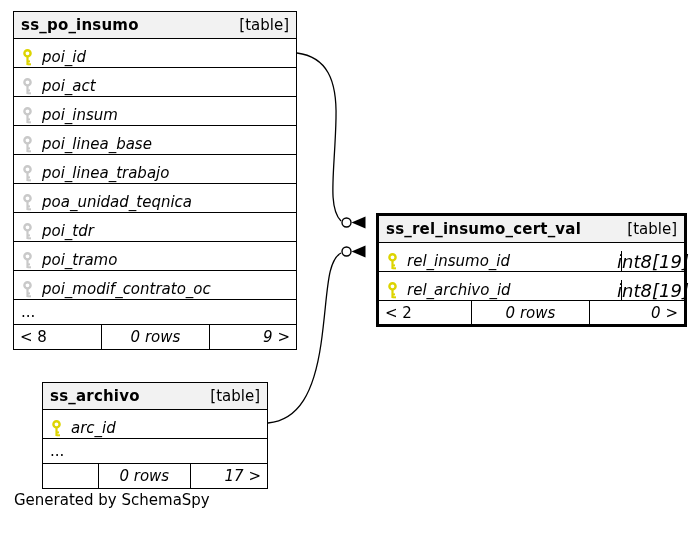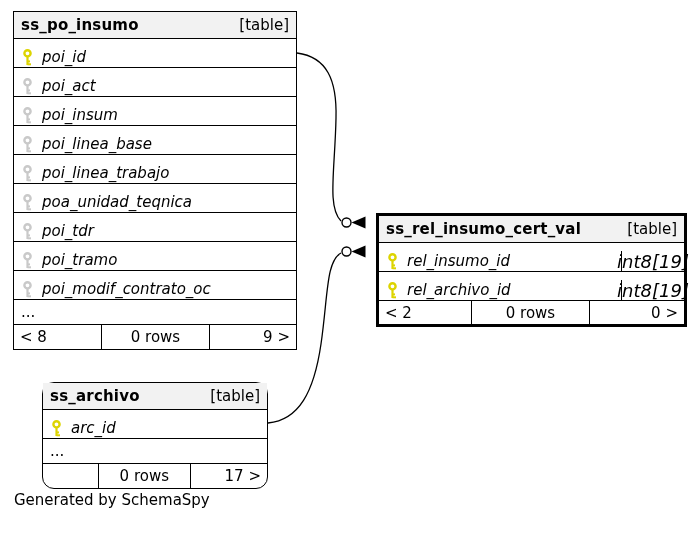--- a/index.html
+++ b/index.html
@@ -36,35 +36,35 @@
   .keyicon { flex:0 0 auto; display:block; }
   .key-pk { stroke:#ddd400; }
   .key-fk { stroke:#c9c9c9; }
 
   .ellipsis-row {
     height:25px; display:flex; align-items:center;
     border-top:1.5px solid #000; padding:0 7px; font-size:15px;
   }
   .ftr { display:flex; height:25px; border-top:1.5px solid #000; font-size:15px; }
   .ftr .cell { display:flex; align-items:center; height:100%; padding:0 6px; }
-  .ftr .cell + .cell { border-left:1.5px solid #000; }
+  .ftr .cell + .cell { border-left:1.5px solid #000;font-style:italic; }
   .ftr .c-left  { justify-content:flex-start; }
   .ftr .c-mid   { justify-content:center; }
   .ftr .c-right { justify-content:flex-end; }
 
   
   #tbl-po .c-left  { width:31%; }  #tbl-po .c-mid  { width:38%; }  #tbl-po .c-right  { width:31%; }
   #tbl-rel .c-left { width:30%; }  #tbl-rel .c-mid { width:39%; }  #tbl-rel .c-right { width:31%; }
   #tbl-arc .c-left { width:24.5%; } #tbl-arc .c-mid { width:41%; } #tbl-arc .c-right { width:34.5%;padding-left:17px; }
 
   #tbl-po  { left:13px;  top:11px;  width:284px; }
   #tbl-rel { left:376px; top:179px; width:311px;margin-top:34px; }
   #tbl-rel .row { height:29px; }
   #tbl-rel .ftr { height:24px; }
-  #tbl-arc { left:42px;  top:382px; width:226px;border-radius:12px; }
+  #tbl-arc { left:42px;  top:382px; width:226px; }
 
   #generated-note {
     position:absolute; left:14px; top:491px; font-size:15px; color:#000;
   }
 </style>
 </head>
 <body>
 
 <div id="canvas">
 

